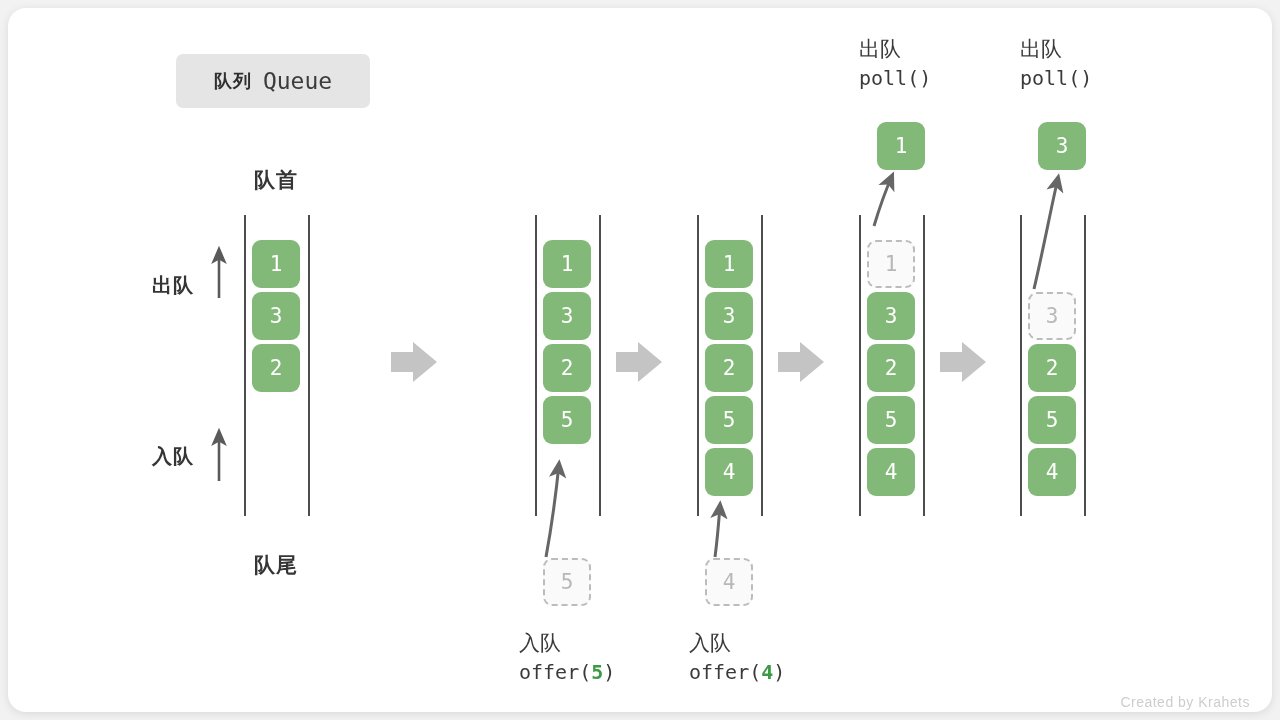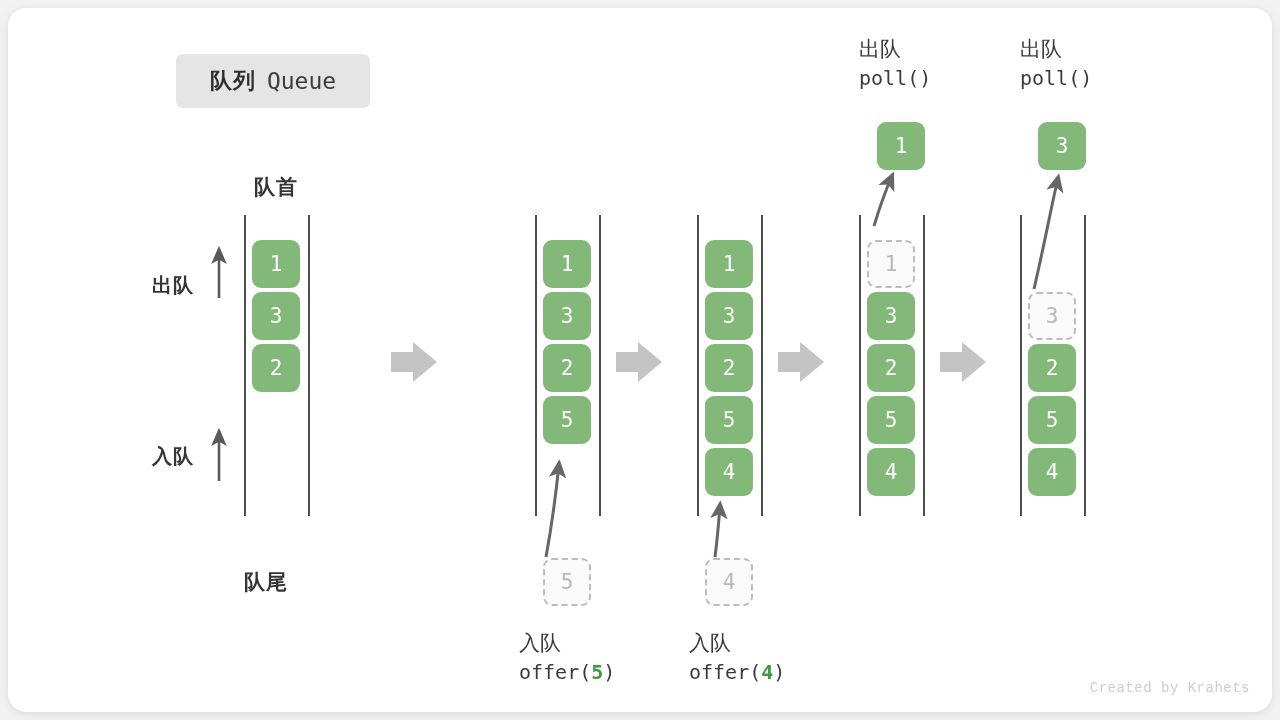--- a/index.html
+++ b/index.html
@@ -36,21 +36,21 @@
   #title-badge {
     left: 168px; top: 46px;
     width: 194px; height: 54px;
     background: #e5e5e5;
     border-radius: 7px;
     display: flex;
     align-items: center;
     justify-content: center;
   }
   #title-badge .cn {
-    font-size: 22px;
+    font-size: 18px;
     font-weight: bold;
     color: #2f2f2f;
     letter-spacing: 1px;
   }
   #title-badge .en {
     font-family: "DejaVu Sans Mono", "Liberation Mono", monospace;
     font-size: 23px;
     color: #3c3c3c;
     margin-left: 11px;
   }
@@ -118,22 +118,22 @@
     display: block;
     font-family: "DejaVu Sans Mono", "Liberation Mono", monospace;
     font-size: 20px;
     color: #3a3a3a;
   }
   .op-caption .code .num { color: #3c9a45; font-weight: bold; }
 
   
   #watermark {
     right: 22px;
-    bottom: 16px;
-    font-family: Liberation Mono, monospace;
+    bottom: 2px;
+    font-family: Liberation Sans, sans-serif;
     font-size: 14px;
     color: #cdcdcd;
     letter-spacing: 0.5px;
   }
 
   svg.overlay {
     position: absolute;
     left: 0; top: 0;
     width: 1264px; height: 704px;
     pointer-events: none;
@@ -143,22 +143,22 @@
 <body>
 
 <div id="stage">
   <div id="card">
 
     <div class="abs" id="title-badge">
       <span class="cn">队列</span>
       <span class="en">Queue</span>
     </div>
 
-    <div class="abs hdr-label" style="left:236px; top:158px; width:64px; text-align:center;margin-top:7px;">队首</div>
-    <div class="abs hdr-label" style="left:236px; top:560px; width:64px; ">队尾</div>
+    <div class="abs hdr-label" style="left:236px; top:158px; width:64px; text-align:center;">队首</div>
+    <div class="abs hdr-label" style="left:236px; top:543px; width:64px; text-align:center;">队尾</div>
 
     <div class="abs side-label" style="left:144px; top:264px;">出队</div>
     <div class="abs side-label" style="left:144px; top:435px;">入队</div>
 
     <div class="abs op-caption" style="left:851px; top:26px;">
       <span class="cn">出队</span>
       <span class="code">poll()</span>
     </div>
     <div class="abs op-caption" style="left:1012px; top:26px;">
       <span class="cn">出队</span>

